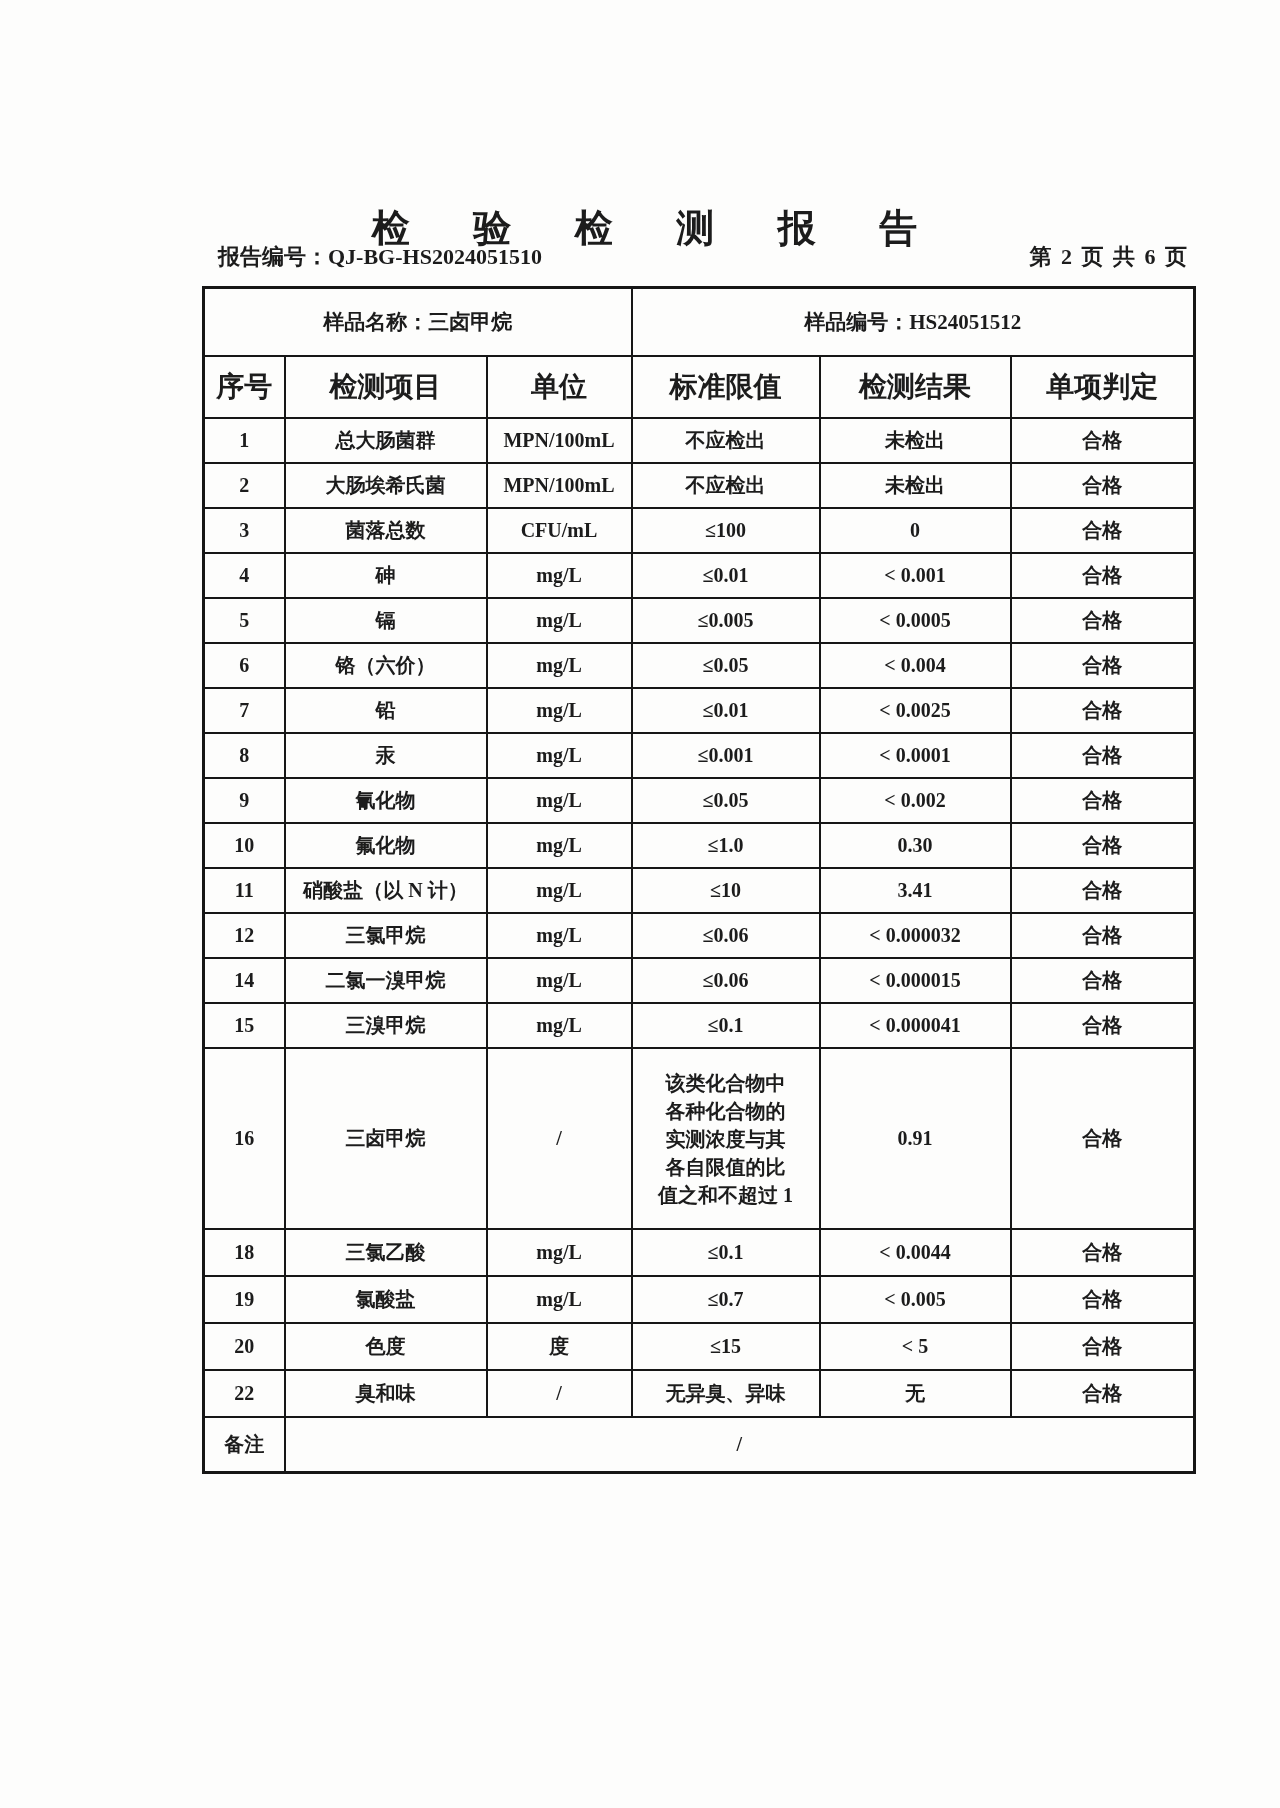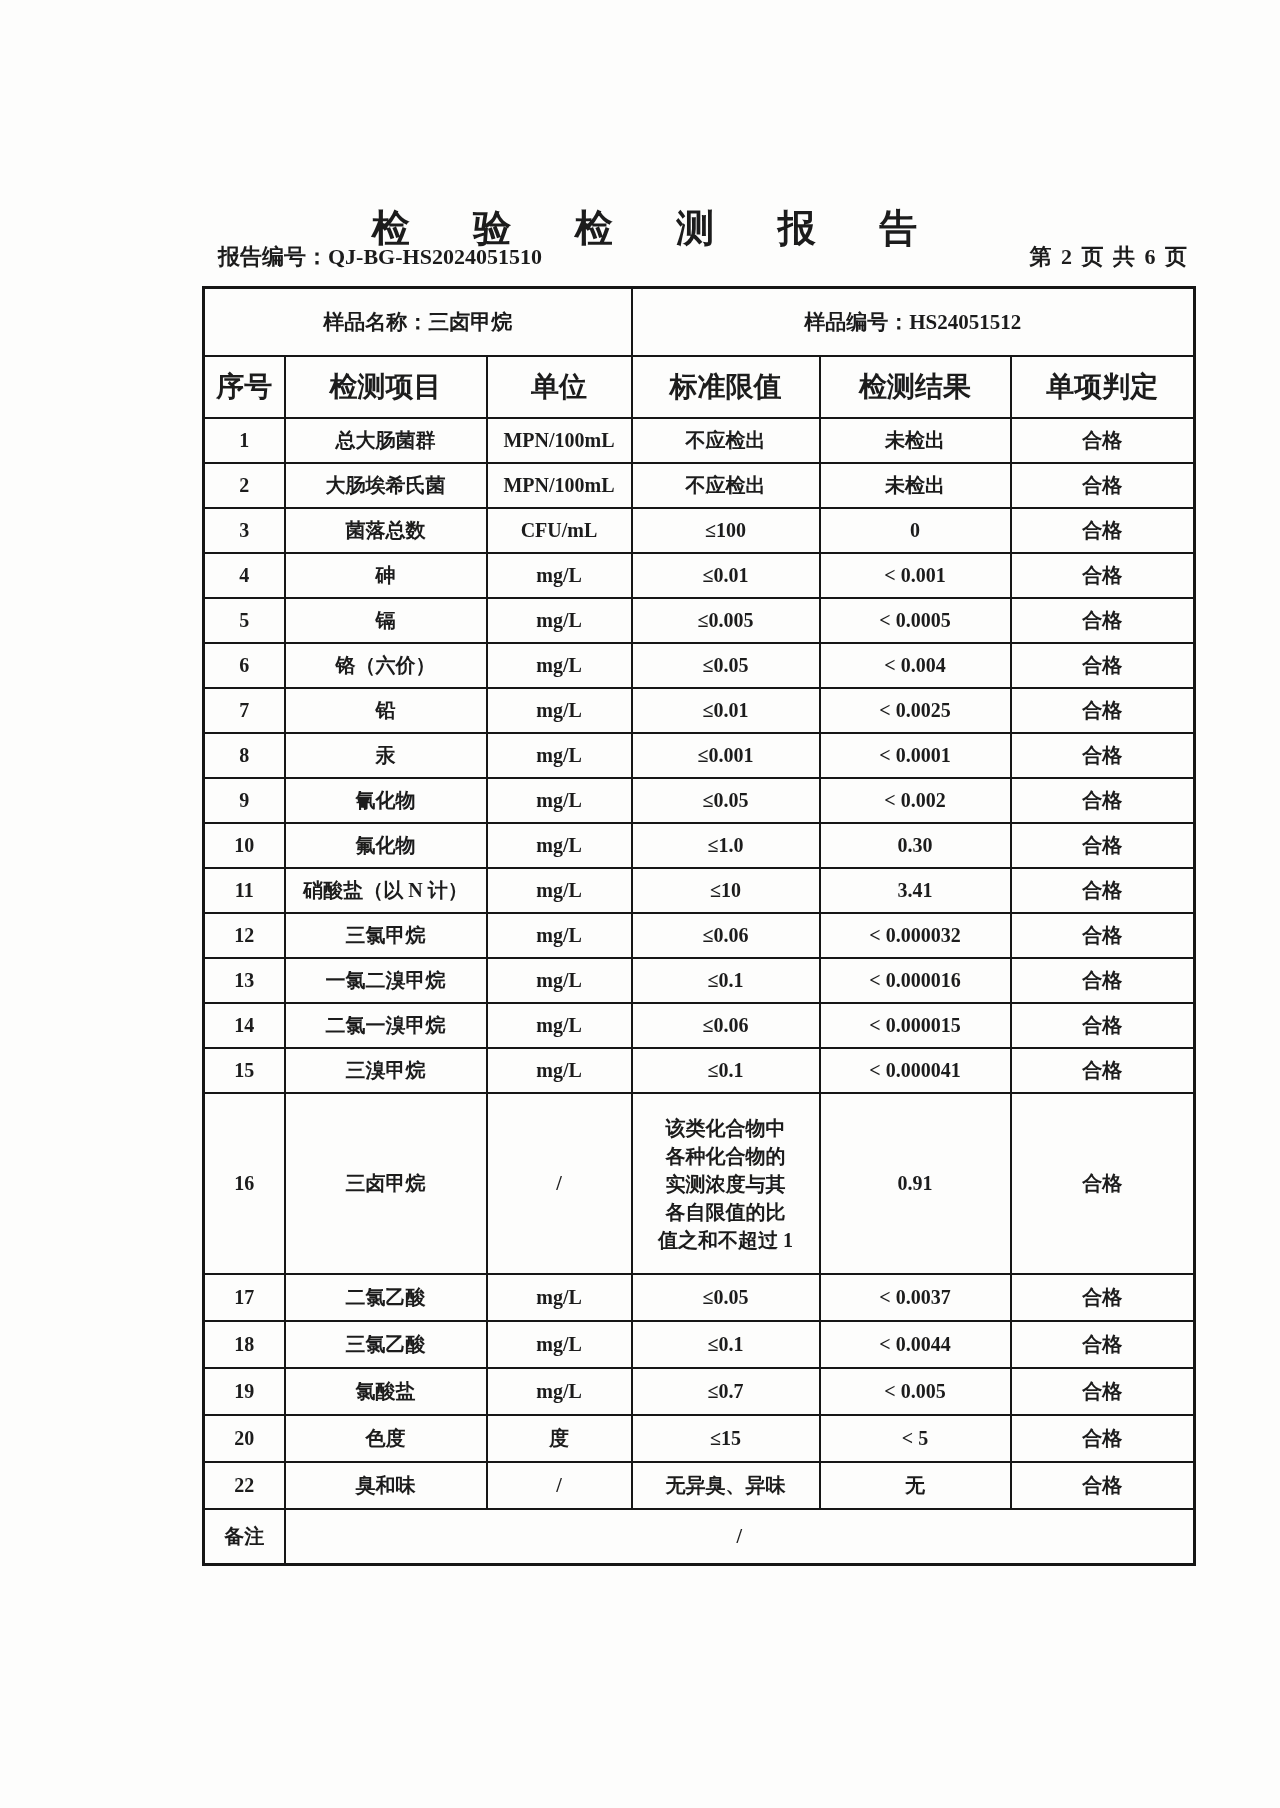--- a/index.html
+++ b/index.html
@@ -171,28 +171,20 @@
       </tr>
       <tr class="r-normal">
         <td>12</td>
         <td>三氯甲烷</td>
         <td>mg/L</td>
         <td>≤0.06</td>
         <td>&lt; 0.000032</td>
         <td>合格</td>
       </tr>
       <tr class="r-normal">
-        <td>13</td>
-        <td>一氯二溴甲烷</td>
-        <td>mg/L</td>
-        <td>≤0.1</td>
-        <td>&lt; 0.000016</td>
-        <td>合格</td>
-      </tr>
-      <tr class="r-normal">
         <td>14</td>
         <td>二氯一溴甲烷</td>
         <td>mg/L</td>
         <td>≤0.06</td>
         <td>&lt; 0.000015</td>
         <td>合格</td>
       </tr>
       <tr class="r-normal">
         <td>15</td>
         <td>三溴甲烷</td>
@@ -207,28 +199,20 @@
         <td>/</td>
         <td class="limit-multiline">该类化合物中
 各种化合物的
 实测浓度与其
 各自限值的比
 值之和不超过 1</td>
         <td>0.91</td>
         <td>合格</td>
       </tr>
       <tr class="r-late">
-        <td>17</td>
-        <td>二氯乙酸</td>
-        <td>mg/L</td>
-        <td>≤0.05</td>
-        <td>&lt; 0.0037</td>
-        <td>合格</td>
-      </tr>
-      <tr class="r-late">
         <td>18</td>
         <td>三氯乙酸</td>
         <td>mg/L</td>
         <td>≤0.1</td>
         <td>&lt; 0.0044</td>
         <td>合格</td>
       </tr>
       <tr class="r-late">
         <td>19</td>
         <td>氯酸盐</td>

